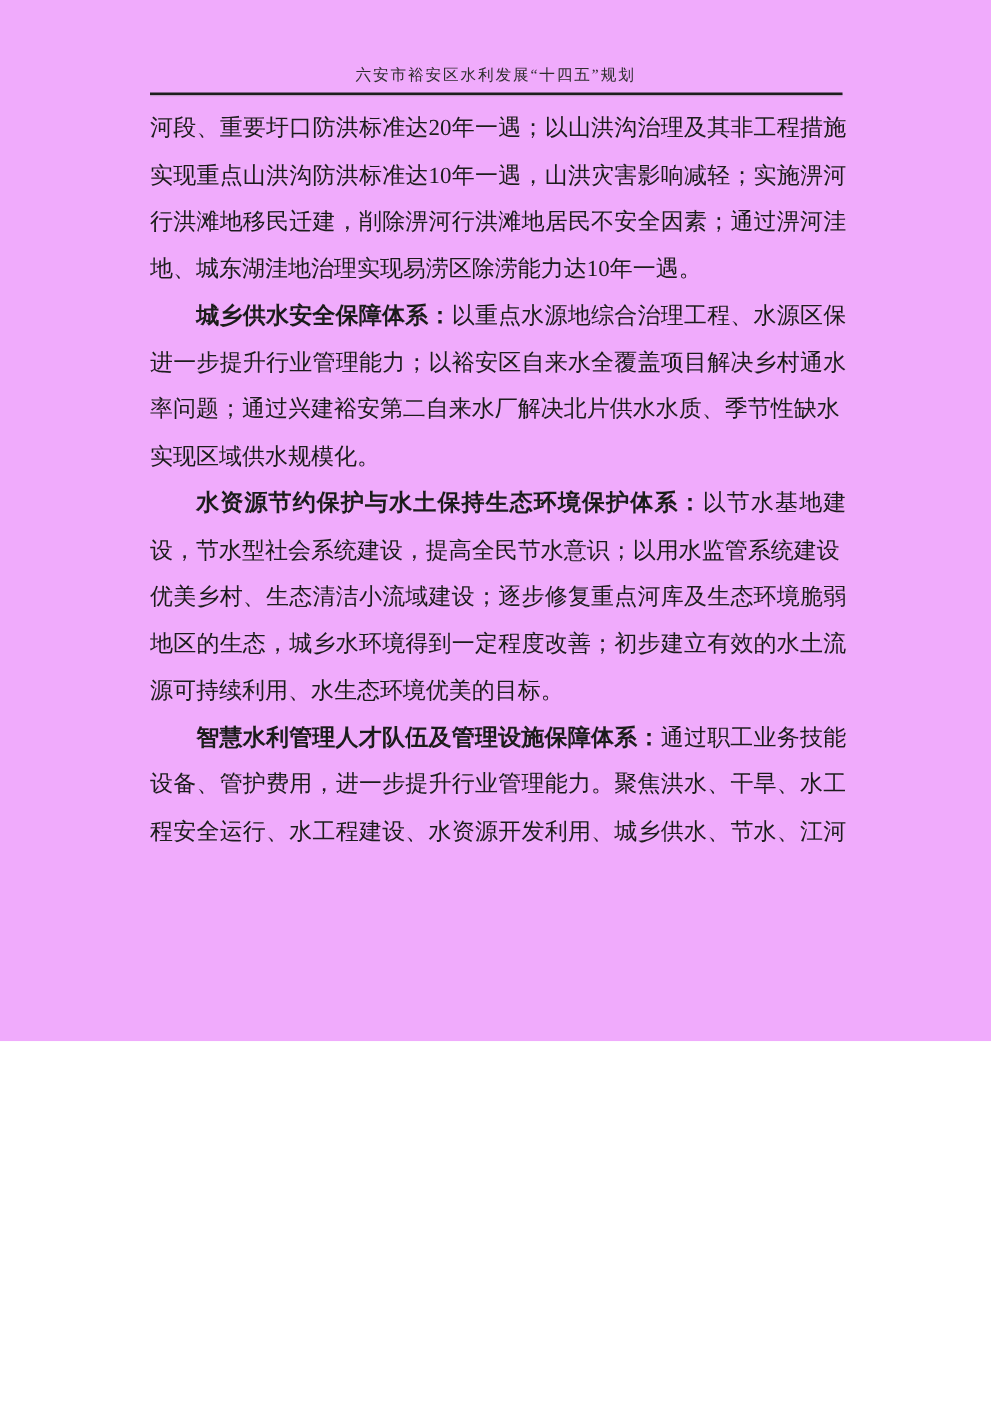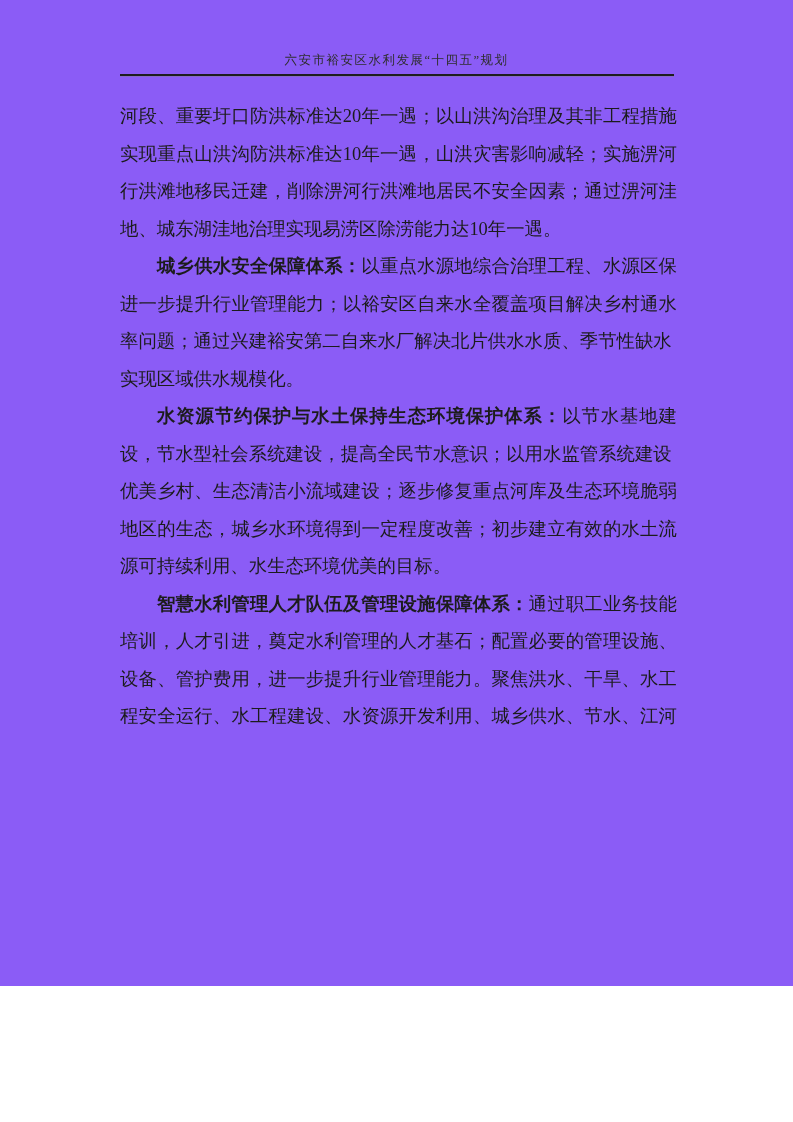--- a/index.html
+++ b/index.html
@@ -1,39 +1,39 @@
 <!DOCTYPE html>
 <html><head>
 <meta charset="utf-8">
 <style>
   html, body { margin:0; padding:0; background:#ffffff; }
   .page {
     position:relative;
-    width:793px; height:986px;
-    background:#8b5cf6;
+    width:793px; height:833px;
+    background:#f0abfc;
     font-family:"Liberation Serif","DejaVu Serif",serif;
     color:#1c1c1c;
     overflow:hidden;
     text-decoration:underline;
   }
   .header-title {
     position:absolute; top:51px; left:0; width:100%;
     text-align:center;
     font-size:12.5px;
     letter-spacing:1.5px;
     color:#2e2e2e;
     line-height:18px;
   }
   .header-rule {
     position:absolute; top:74px; left:120px; width:554px; height:2px;
     background:#1e1e1e;
     box-shadow:0 1px 0 rgba(130,130,130,0.4);
   }
   .doc-body {
-    position:absolute; top:98px; left:120px; width:557px;
+    position:absolute; top:84px; left:120px; width:557px;
     font-size:18.4px;
   }
   .para { margin:0; }
   .line {
     height:37.5px; line-height:37.5px;
     text-align:justify;
     text-align-last:justify;
     -moz-text-align-last:justify;
     text-justify:inter-character;
     overflow:hidden;
@@ -73,20 +73,19 @@
       </div>
       <div class="para">
         <div class="line first"><span class="lead">水资源节约保护与水土保持生态环境保护体系：</span><span>以节水基地建</span></div>
         <div class="line">设，节水型社会系统建设，提高全民节水意识；以用水监管系统建设，</div>
         <div class="line">优美乡村、生态清洁小流域建设；逐步修复重点河库及生态环境脆弱</div>
         <div class="line">地区的生态，城乡水环境得到一定程度改善；初步建立有效的水土流</div>
         <div class="line last">源可持续利用、水生态环境优美的目标。</div>
       </div>
       <div class="para">
         <div class="line first"><span class="lead">智慧水利管理人才队伍及管理设施保障体系：</span><span>通过职工业务技能</span></div>
-        <div class="line">培训，人才引进，奠定水利管理的人才基石；配置必要的管理设施、</div>
         <div class="line">设备、管护费用，进一步提升行业管理能力。聚焦洪水、干旱、水工</div>
         <div class="line">程安全运行、水工程建设、水资源开发利用、城乡供水、节水、江河</div>
       </div>
     </div>
 
   <div class="footer-page">36</div>
 </div>
 
 </body></html>

